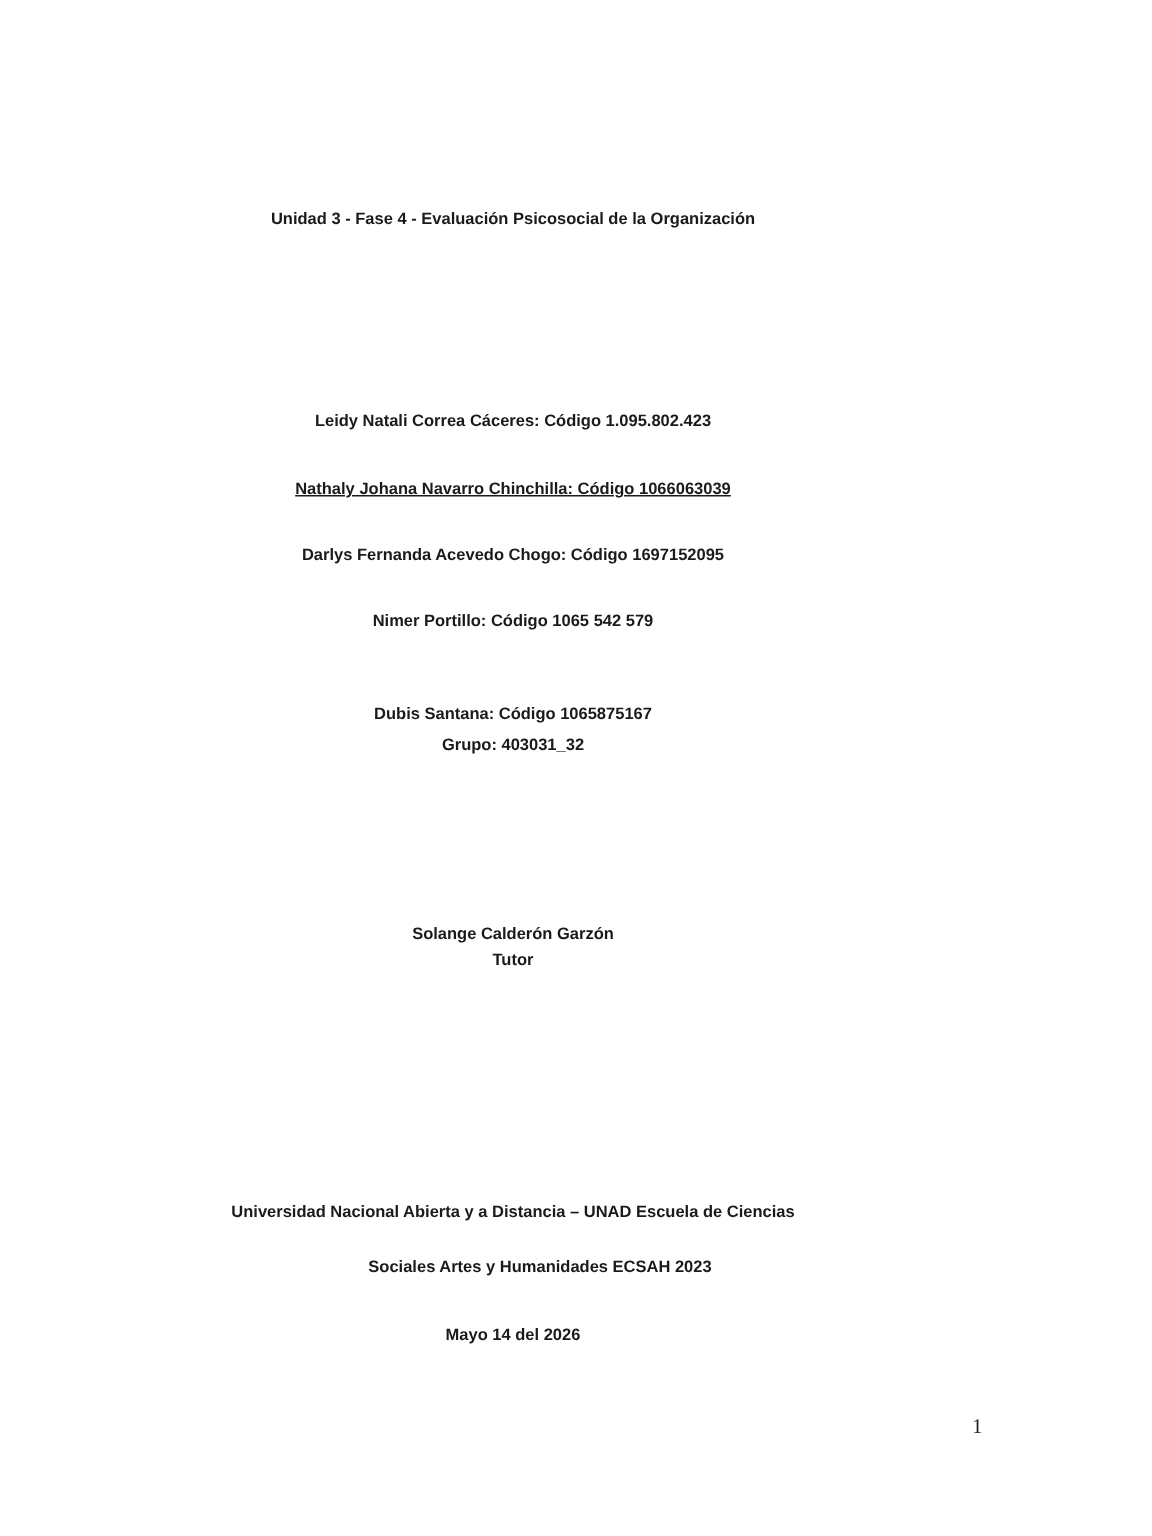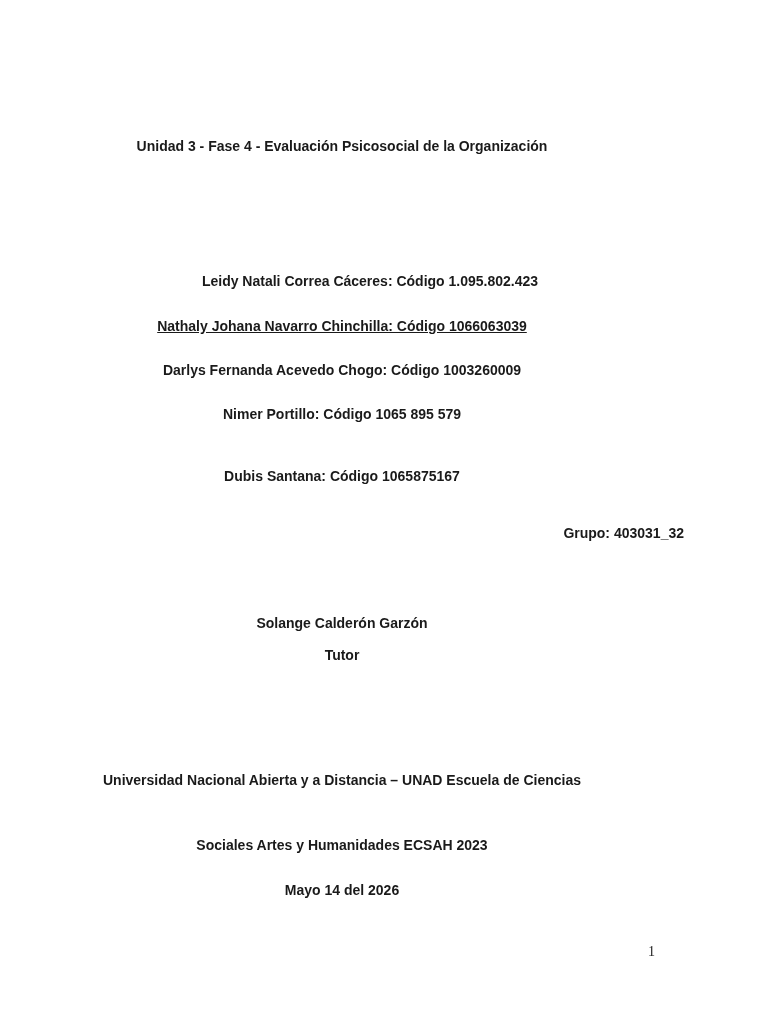--- a/index.html
+++ b/index.html
@@ -14,50 +14,50 @@
       overflow: hidden;
       font-family: "Liberation Sans", sans-serif;
       color: #1a1a1a;
     }
     .line {
       position: absolute;
       left: 0;
       width: 684px;
       text-align: center;
       font-weight: bold;
-      font-size: 14px;
+      font-size: 11px;
       line-height: 18px;
       white-space: nowrap;
     }
     .page-number {
       position: absolute;
       left: 648px;
       top: 944px;
       font-family: "Liberation Serif", serif;
       font-size: 14px;
       line-height: 16px;
       color: #222;
     }
   </style>
 </head>
 <body>
 
 <div>
   <div class="line" style="top:137px;">Unidad 3 - Fase 4 - Evaluación Psicosocial de la Organización</div>
 
-  <div class="line" style="top:272px;margin-left:28px;">Leidy Natali Correa Cáceres: Código 1.095.802.423</div>
+  <div class="line" style="top:272px;">Leidy Natali Correa Cáceres: Código 1.095.802.423</div>
   <div class="line" style="top:317px;text-decoration:underline;">Nathaly Johana Navarro Chinchilla: Código 1066063039</div>
-  <div class="line" style="top:361px;">Darlys Fernanda Acevedo Chogo: Código 1003260009</div>
-  <div class="line" style="top:405px;">Nimer Portillo: Código 1065 895 579</div>
+  <div class="line" style="top:361px;">Darlys Fernanda Acevedo Chogo: Código 1697152095</div>
+  <div class="line" style="top:405px;">Nimer Portillo: Código 1065 542 579</div>
   <div class="line" style="top:451px;margin-top:16px;">Dubis Santana: Código 1065875167</div>
 
-  <div class="line" style="top:524px;text-align:right;">Grupo: 403031_32</div>
+  <div class="line" style="top:488px;">Grupo: 403031_32</div>
 
   <div class="line" style="top:614px;">Solange Calderón Garzón</div>
-  <div class="line" style="top:646px;">Tutor</div>
+  <div class="line" style="top:631px;">Tutor</div>
 
-  <div class="line" style="top:771px;">Universidad Nacional Abierta y a Distancia – UNAD Escuela de Ciencias</div>
-  <div class="line" style="top:836px;">Sociales Artes y Humanidades ECSAH 2023</div>
+  <div class="line" style="top:799px;">Universidad Nacional Abierta y a Distancia – UNAD Escuela de Ciencias</div>
+  <div class="line" style="top:836px;padding-left:18px;">Sociales Artes y Humanidades ECSAH 2023</div>
 
   <div class="line" style="top:881px;">Mayo 14 del 2026</div>
 
   <div class="page-number">1</div>
 </div>
 
 </body></html>

